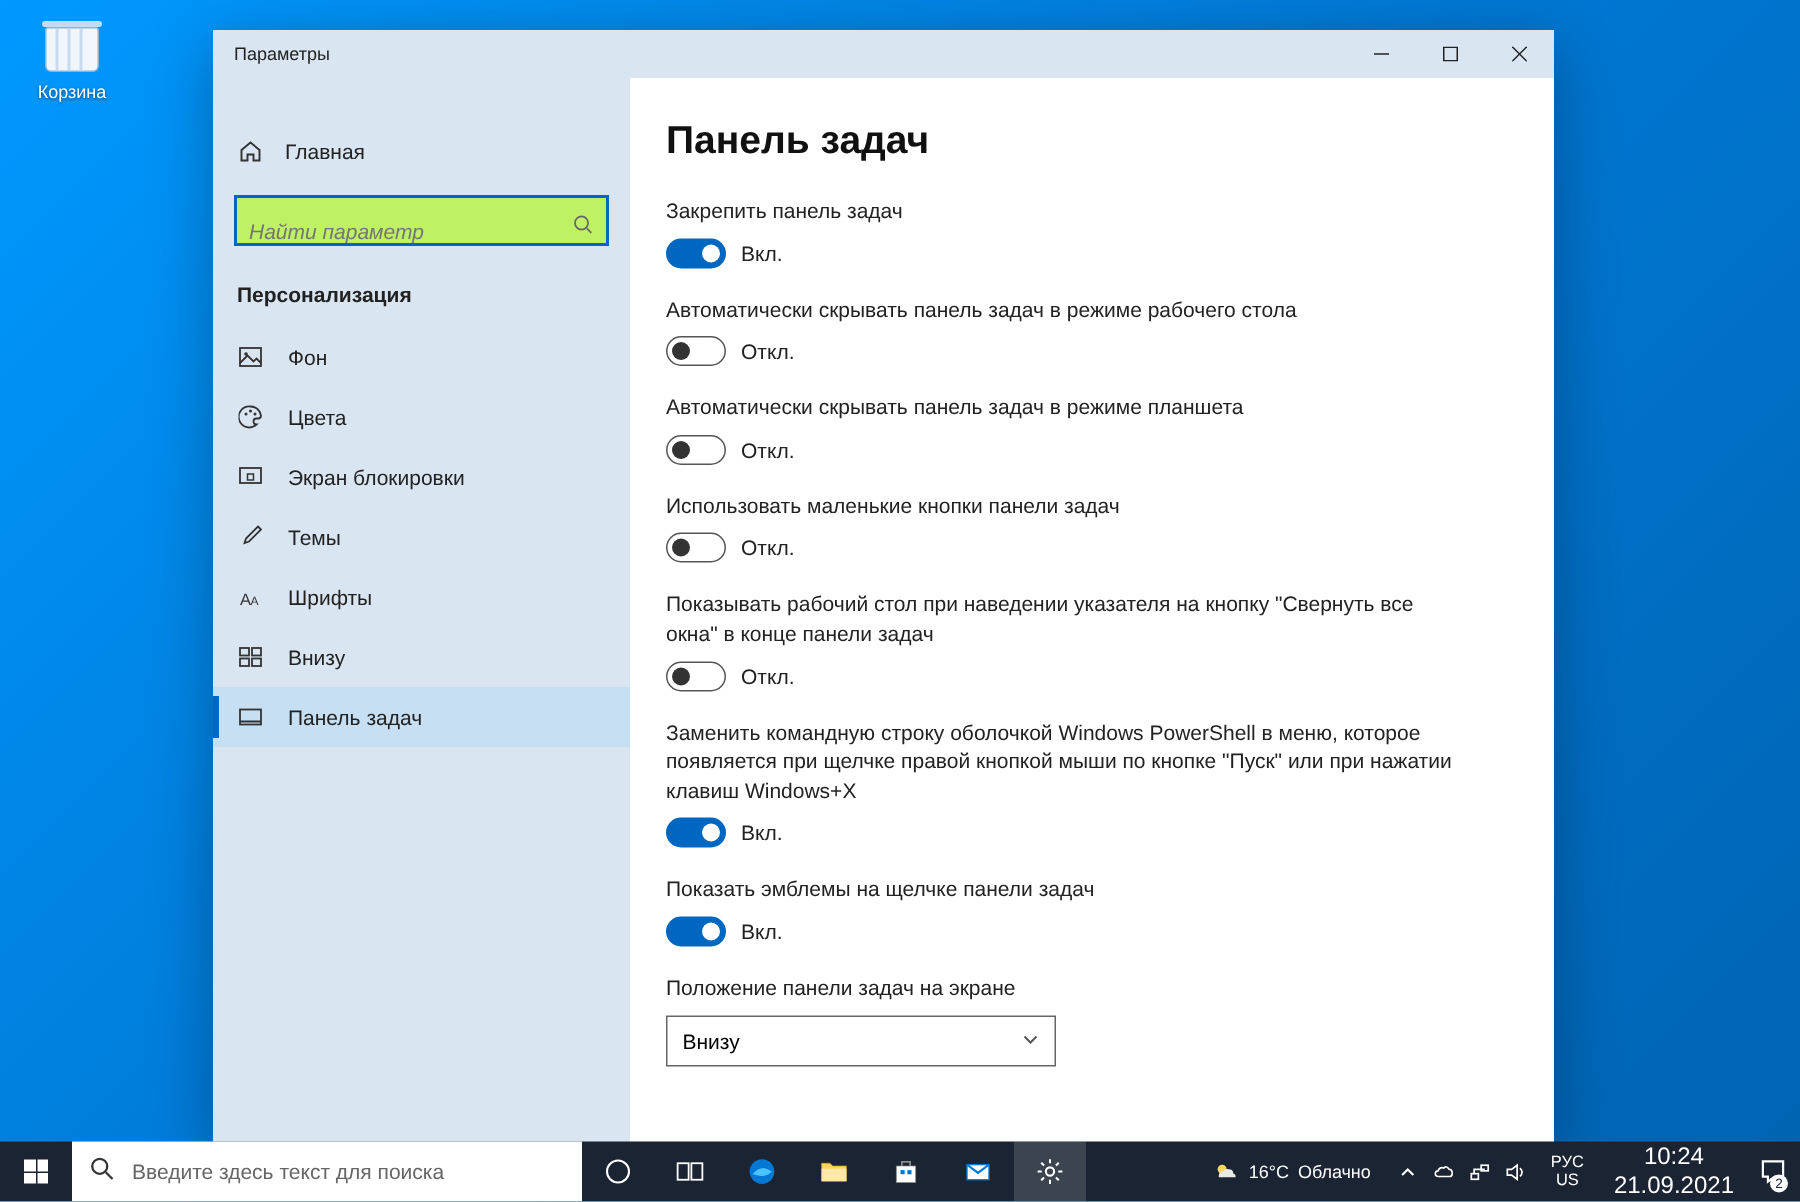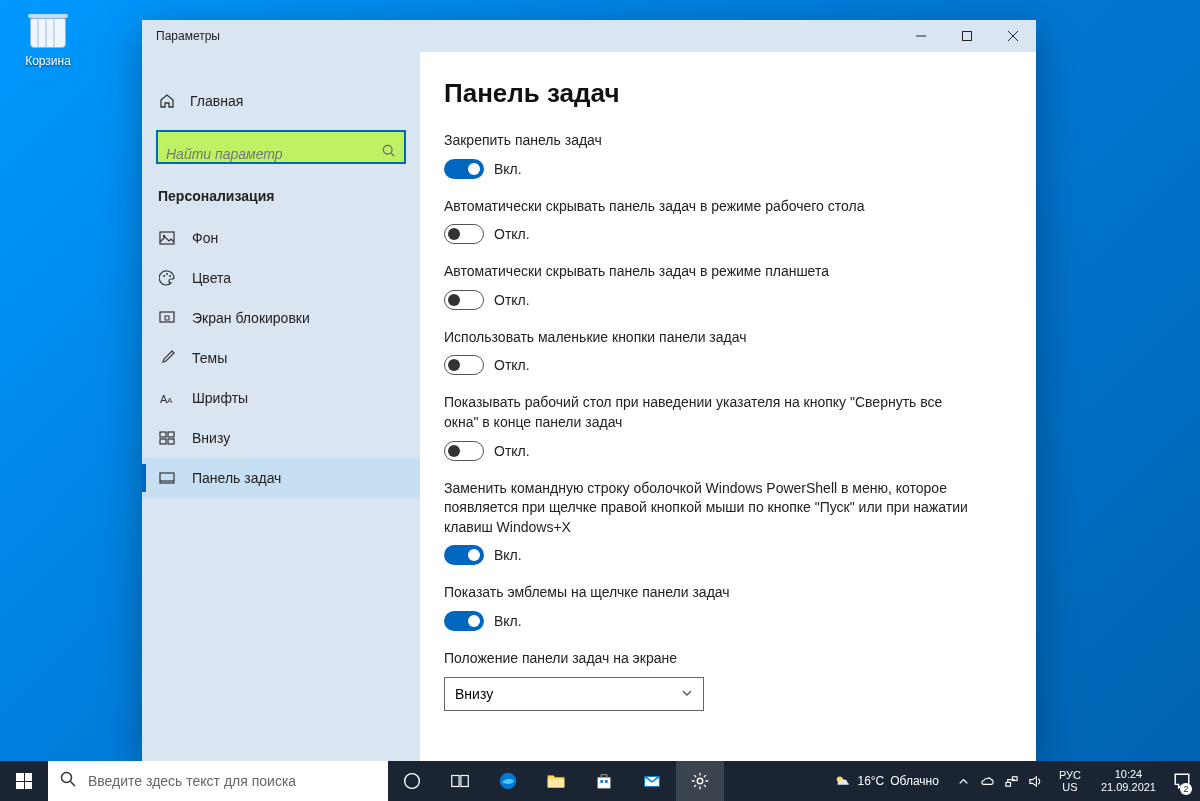--- a/index.html
+++ b/index.html
@@ -69,21 +69,21 @@
 .tb-btn.active { background: rgba(255,255,255,.15); }
 .tb-btn svg { width: 22px; height: 22px; }
 
 .tb-tray { margin-left: auto; display: flex; align-items: center; height: 55px; gap: 6px; padding-right: 6px; }
 .weather { display: flex; align-items: center; gap: 6px; font-size: 12px; padding: 0 8px; cursor: pointer; }
 .weather-icon { width: 18px; height: 18px; }
 .tray-icons { display: flex; align-items: center; gap: 2px; }
 .tray-ico { width: 22px; height: 40px; display: flex; align-items: center; justify-content: center; cursor: pointer; }
 .tray-ico svg { width: 15px; height: 15px; }
 .lang { font-size: 11px; text-align: center; line-height: 1.1; padding: 0 6px; cursor: pointer; }
-.clock { font-size: 11px; text-align: center; line-height: 1.2; padding: 0 8px; cursor: pointer; }
+.clock { font-size: 16px; text-align: center; line-height: 1.2; padding: 0 8px; cursor: pointer; }
 .notif { width: 24px; height: 40px; display: flex; align-items: center; justify-content: center; cursor: pointer; position: relative; }
 .notif-badge { position: absolute; bottom: 6px; right: 2px; width: 12px; height: 12px; border-radius: 50%; background: #fff; color: #1a2432; font-size: 9px; display:flex; align-items:center; justify-content:center; }
 </style>
 </head>
 <body>
 
 <div class="desktop-icon">
   <div class="bin">
     <div class="bin-lid"></div>
     <div class="bin-body"></div>

